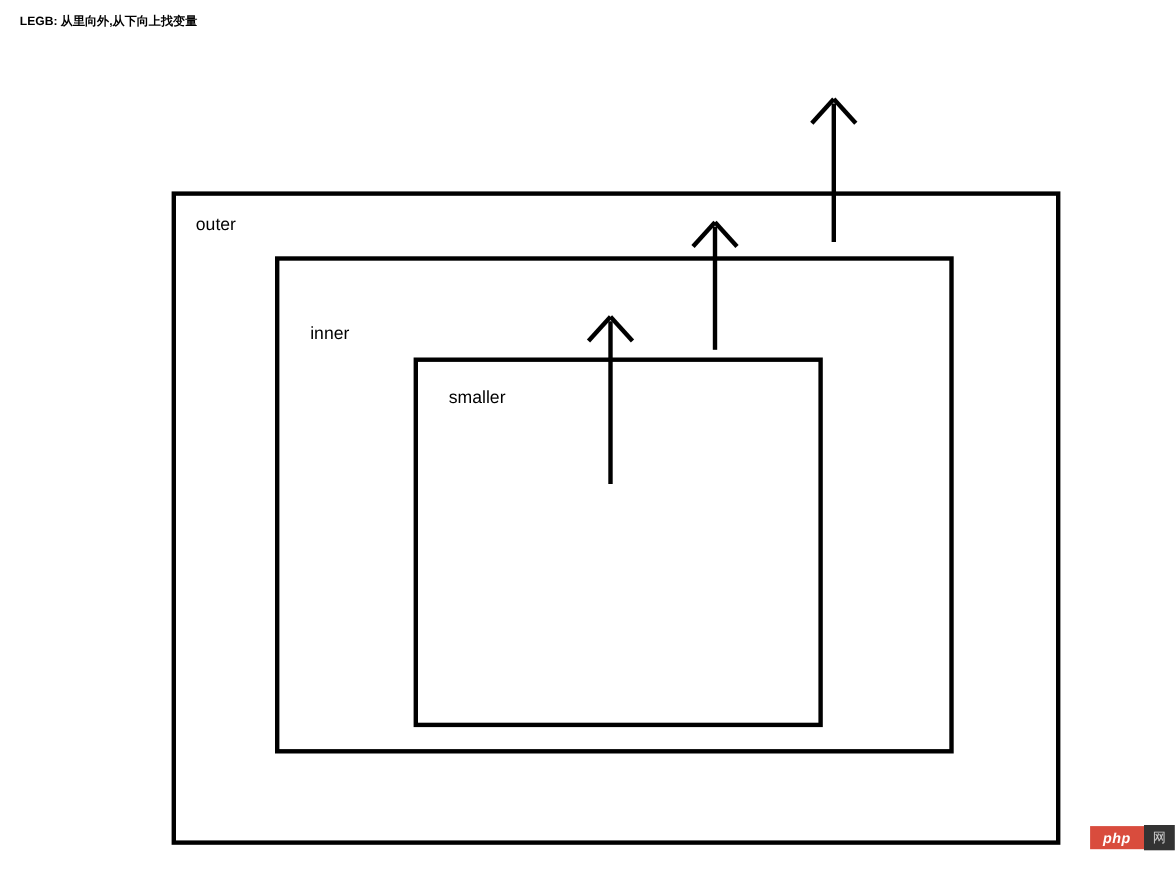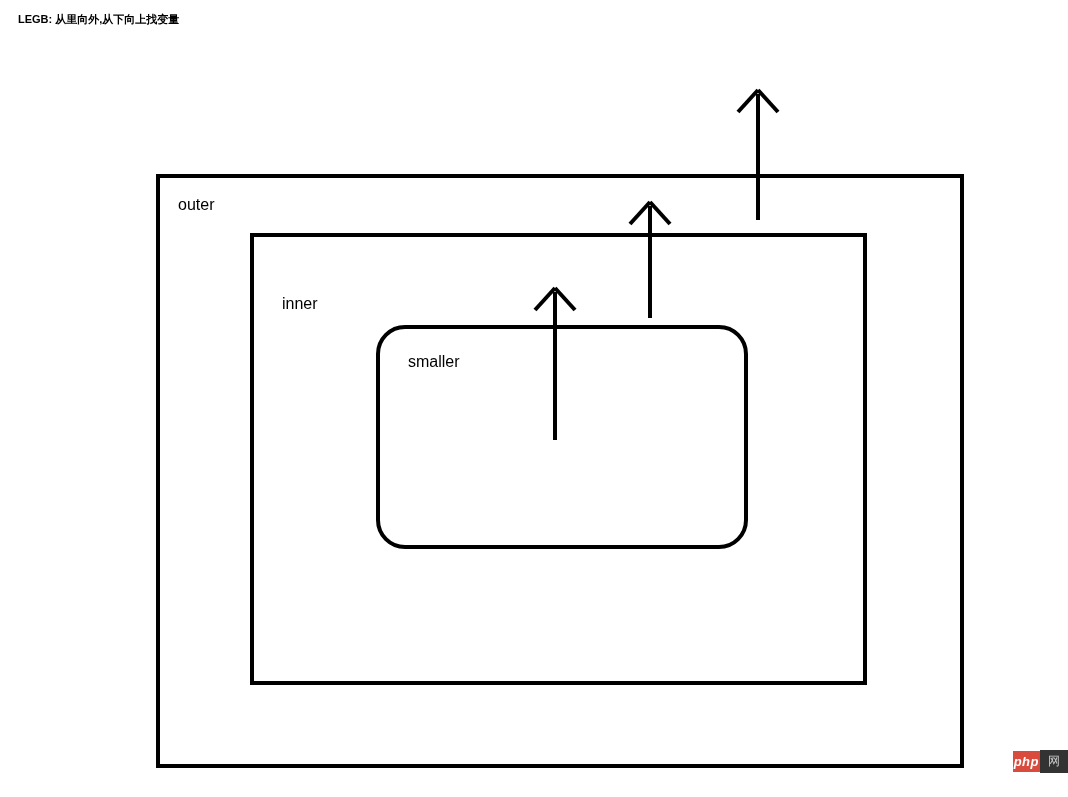--- a/index.html
+++ b/index.html
@@ -52,22 +52,21 @@
     .inner-box .box-label {
       position: absolute;
       top: 22px;
       left: 28px;
       margin-top: 36px;
     }
     .smaller-box {
       left: 376px;
       top: 325px;
       width: 372px;
-      height: 224px;
-      border-radius: 29px;
+      height: 336px;
     }
     .smaller-box .box-label {
       position: absolute;
       top: 24px;
       left: 28px;
     }
     .arrow-svg {
       position: absolute;
       top: 0;
       left: 0;
@@ -78,21 +77,21 @@
       right: 0;
       bottom: 24px;
       display: flex;
       align-items: center;
     }
     .watermark-php {
       background: #d94c3d;
       color: #fff;
       font-size: 13px;
       font-weight: bold;
-      padding: 3px 1px;
+      padding: 3px 12px;
       font-style: italic;
       letter-spacing: 0.5px;
     }
     .watermark-cn {
       background: #333;
       color: #ccc;
       font-size: 12px;
       padding: 3px 8px;
     }
   </style>

